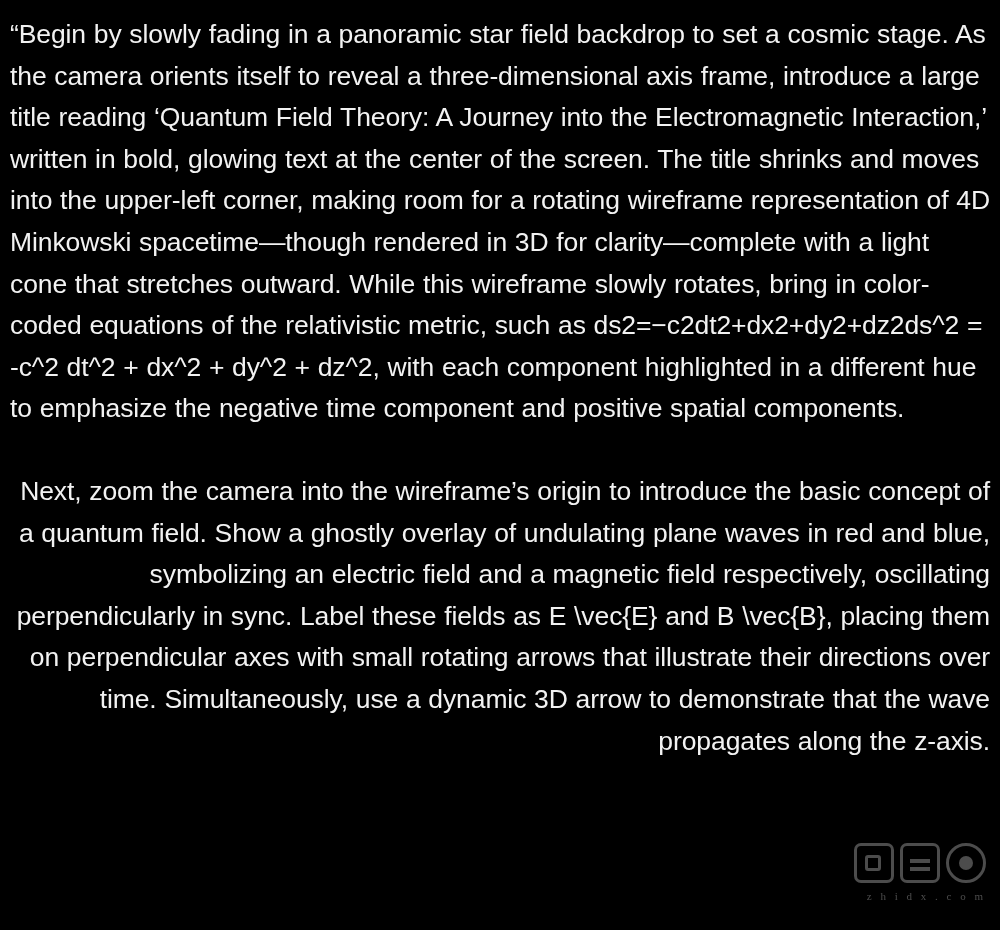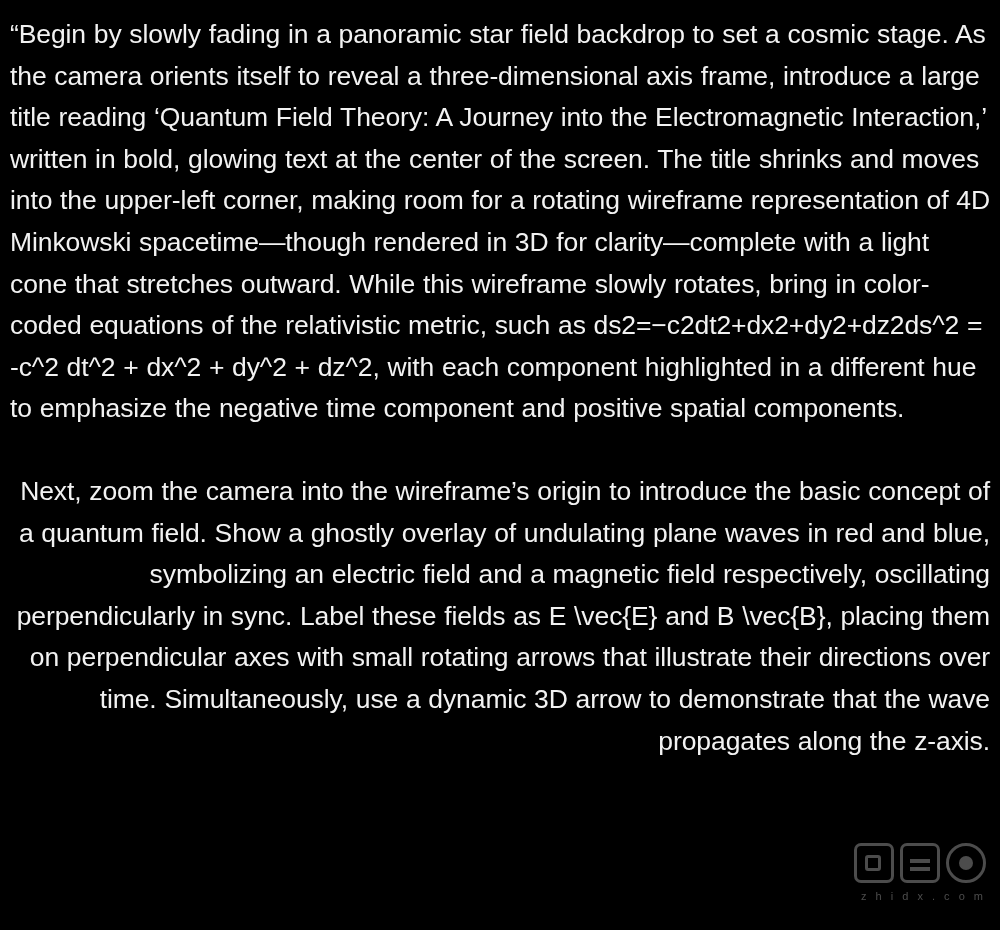--- a/index.html
+++ b/index.html
@@ -92,21 +92,21 @@
     height: 14px;
     background: #8a8a8a;
     border-radius: 50%;
   }
   .wm-text {
     text-align: right;
     color: #8a8a8a;
     font-size: 11px;
     letter-spacing: 3px;
     margin-top: 4px;
-    font-family: Liberation Sans, sans-serif;
+    font-family: Liberation Serif, serif;
   }
 </style>
 </head>
 <body>
 
 <div class="page">
 
   <p class="para">“Begin by slowly fading in a panoramic star field backdrop to set a cosmic stage. As the camera orients itself to reveal a three-dimensional axis frame, introduce a large title reading ‘Quantum Field Theory: A Journey into the Electromagnetic Interaction,’ written in bold, glowing text at the center of the screen. The title shrinks and moves into the upper-left corner, making room for a rotating wireframe representation of 4D Minkowski spacetime—though rendered in 3D for clarity—complete with a light cone that stretches outward. While this wireframe slowly rotates, bring in color-coded equations of the relativistic metric, such as ds2=−c2dt2+dx2+dy2+dz2ds^2 = -c^2 dt^2 + dx^2 + dy^2 + dz^2, with each component highlighted in a different hue to emphasize the negative time component and positive spatial components.</p>
   <p class="para">Next, zoom the camera into the wireframe’s origin to introduce the basic concept of a quantum field. Show a ghostly overlay of undulating plane waves in red and blue, symbolizing an electric field and a magnetic field respectively, oscillating perpendicularly in sync. Label these fields as E  \vec{E} and B  \vec{B}, placing them on perpendicular axes with small rotating arrows that illustrate their directions over time. Simultaneously, use a dynamic 3D arrow to demonstrate that the wave propagates along the z-axis.</p>
 

